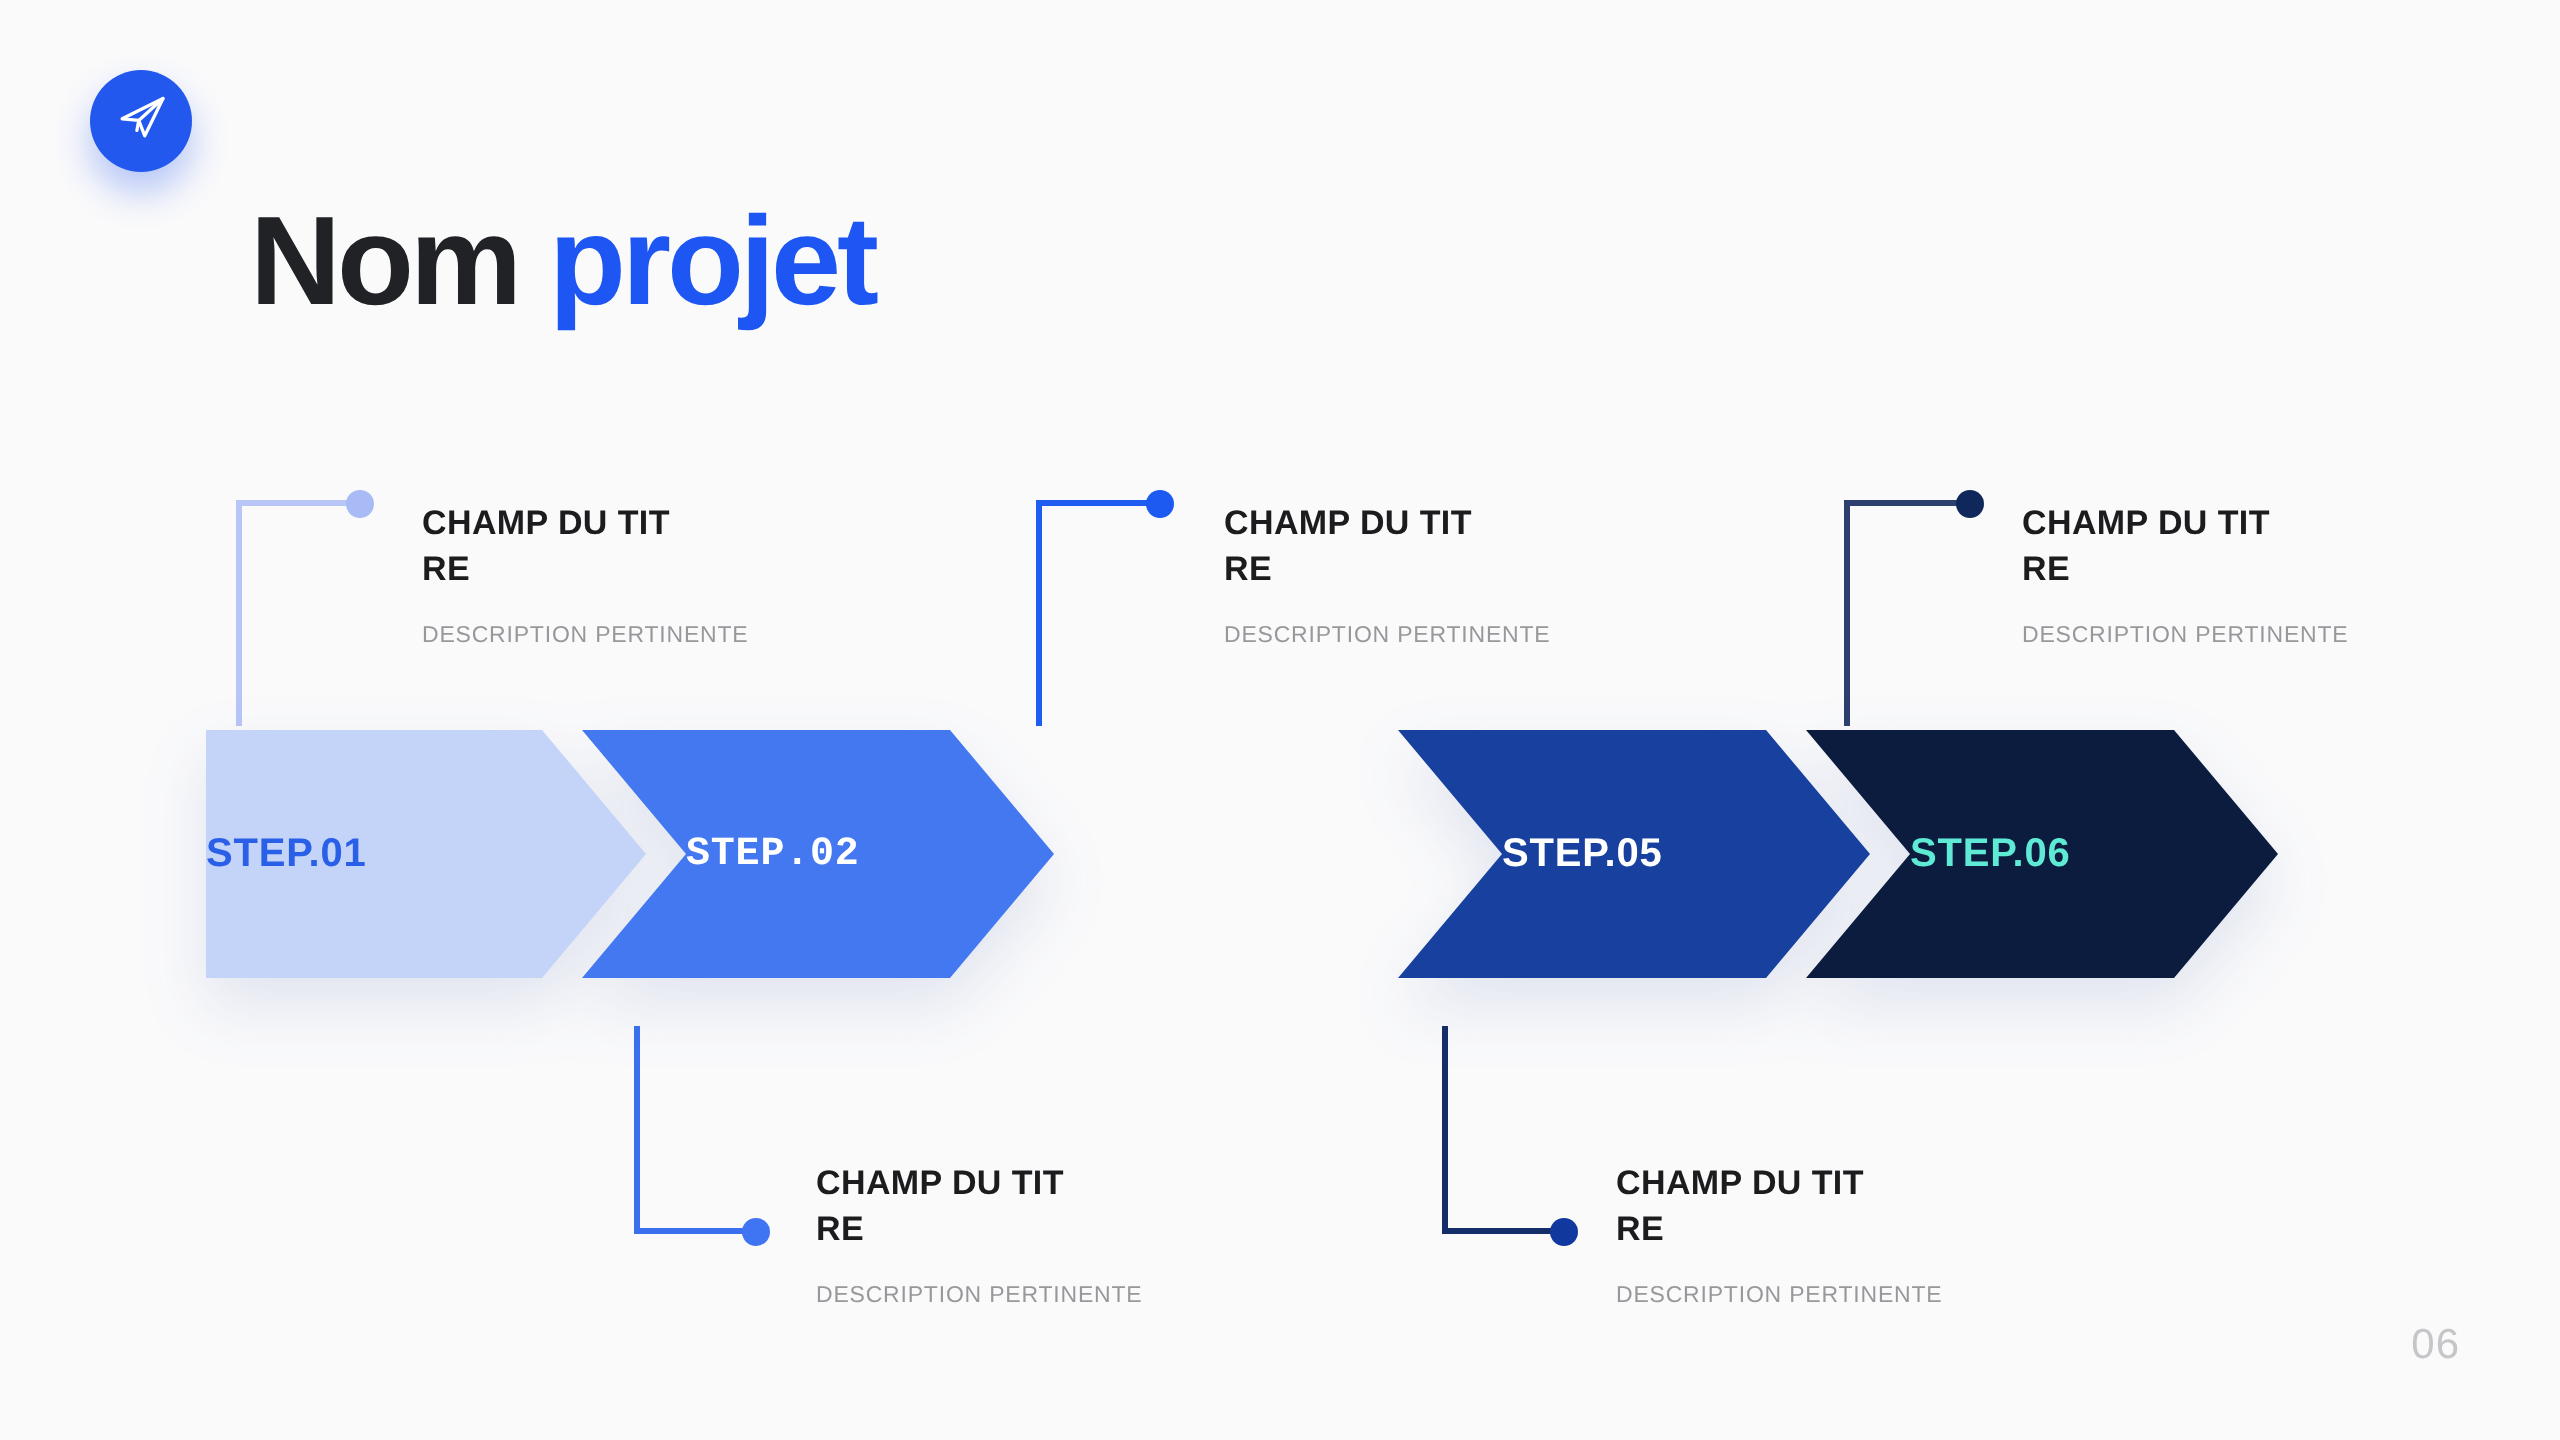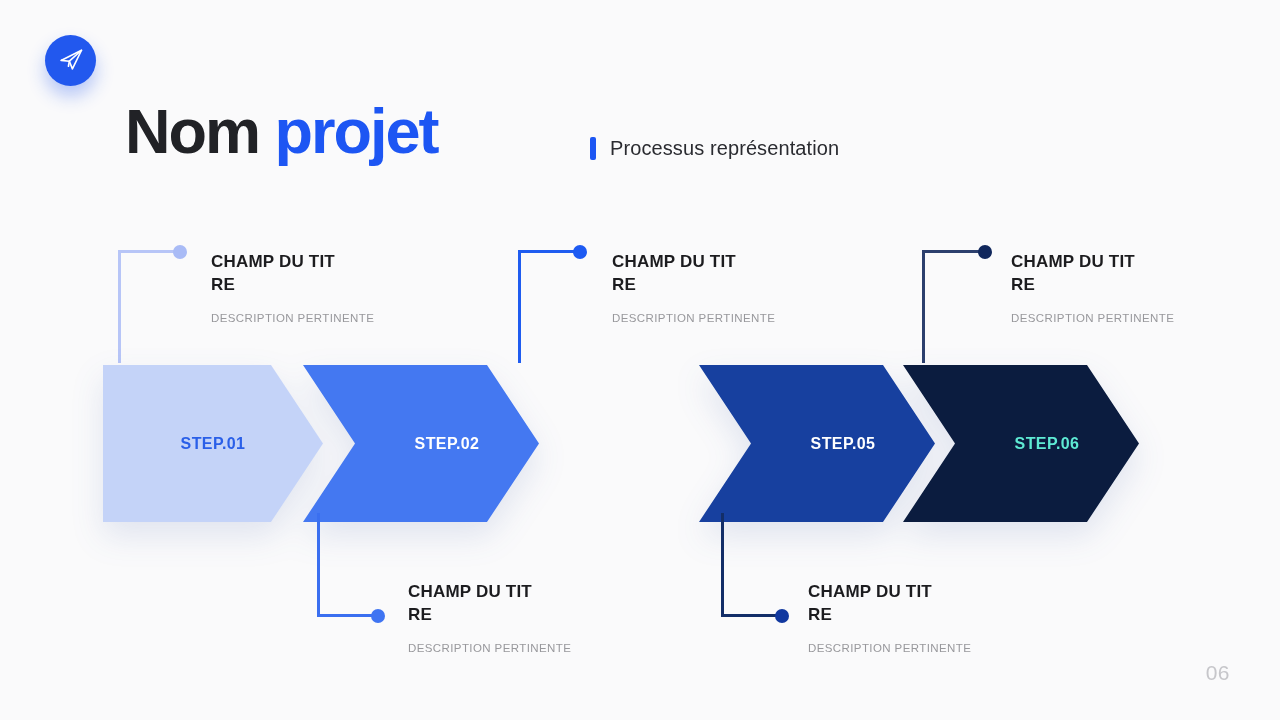--- a/index.html
+++ b/index.html
@@ -40,24 +40,24 @@
   .conn.ct2 { left:518px; width:62px; }
   .conn.ct3 { left:922px; width:63px; }
   .conn.bottom { top:513px; height:104px; border-left:3px solid; border-bottom:3px solid; }
   .conn.bottom .dot { right:-7px; bottom:-8.5px; }
   .conn.cb1 { left:317px; width:61px; }
   .conn.cb2 { left:721px; width:61px; }
 
   
   .band { position:absolute; left:103px; top:365px; width:1060px; height:135px;
           filter:drop-shadow(0 14px 16px rgba(40,70,160,.12)); }
-  .step { position:absolute; top:0; height:157px; display:flex; align-items:center;
-          justify-content:center; font-size:16px; font-weight:bold; letter-spacing:.4px; }
+  .step { position:absolute; top:0; height:124px; display:flex; align-items:center;
+          font-size:20px; font-weight:bold; letter-spacing:.4px; }
   .step.s1 { left:0;     width:220px; clip-path:polygon(0 0, 168px 0, 220px 50%, 168px 100%, 0 100%); }
-  .step.s2 { left:200px; width:236px; }
+  .step.s2 { left:188px; width:236px;font-family:Liberation Mono, monospace; }
   .step.s3 { left:392px; width:236px; }
   .step.s4 { left:596px; width:236px; }
   .step.s5 { left:800px; width:236px; }
   .step.notched { clip-path:polygon(0 0, 184px 0, 236px 50%, 184px 100%, 0 100%, 52px 50%);
                   padding-left:52px; }
 
   .page-num { position:absolute; right:50px; top:661px; font-size:21px; color:#c6c6ca; letter-spacing:.5px; }
 </style>
 </head>
 <body style="background: rgb(250, 250, 251);">
@@ -71,24 +71,20 @@
         <path d="M10.6 13.9 L21 4.5"></path>
         <path d="M10.6 13.9 L9.8 18.2"></path>
       </svg>
     </span>
   </div>
 
   <div class="title">
     <span>Nom </span><span style="color: rgb(29, 86, 243);">projet</span>
   </div>
 
-  <div class="subtitle-wrap">
-    <span class="subtitle-bar" style="background: rgb(29, 86, 243);"></span>
-    <span class="subtitle">Processus représentation</span>
-  </div>
 
   <div class="conn top ct1" style="border-color: rgb(183, 197, 247);">
     <span class="dot" style="background: rgb(169, 187, 246);"></span>
   </div>
   <div class="conn top ct2" style="border-color: rgb(31, 92, 240);">
     <span class="dot" style="background: rgb(29, 90, 242);"></span>
   </div>
   <div class="conn top ct3" style="border-color: rgb(44, 63, 109);">
     <span class="dot" style="background: rgb(16, 39, 92);"></span>
   </div>

